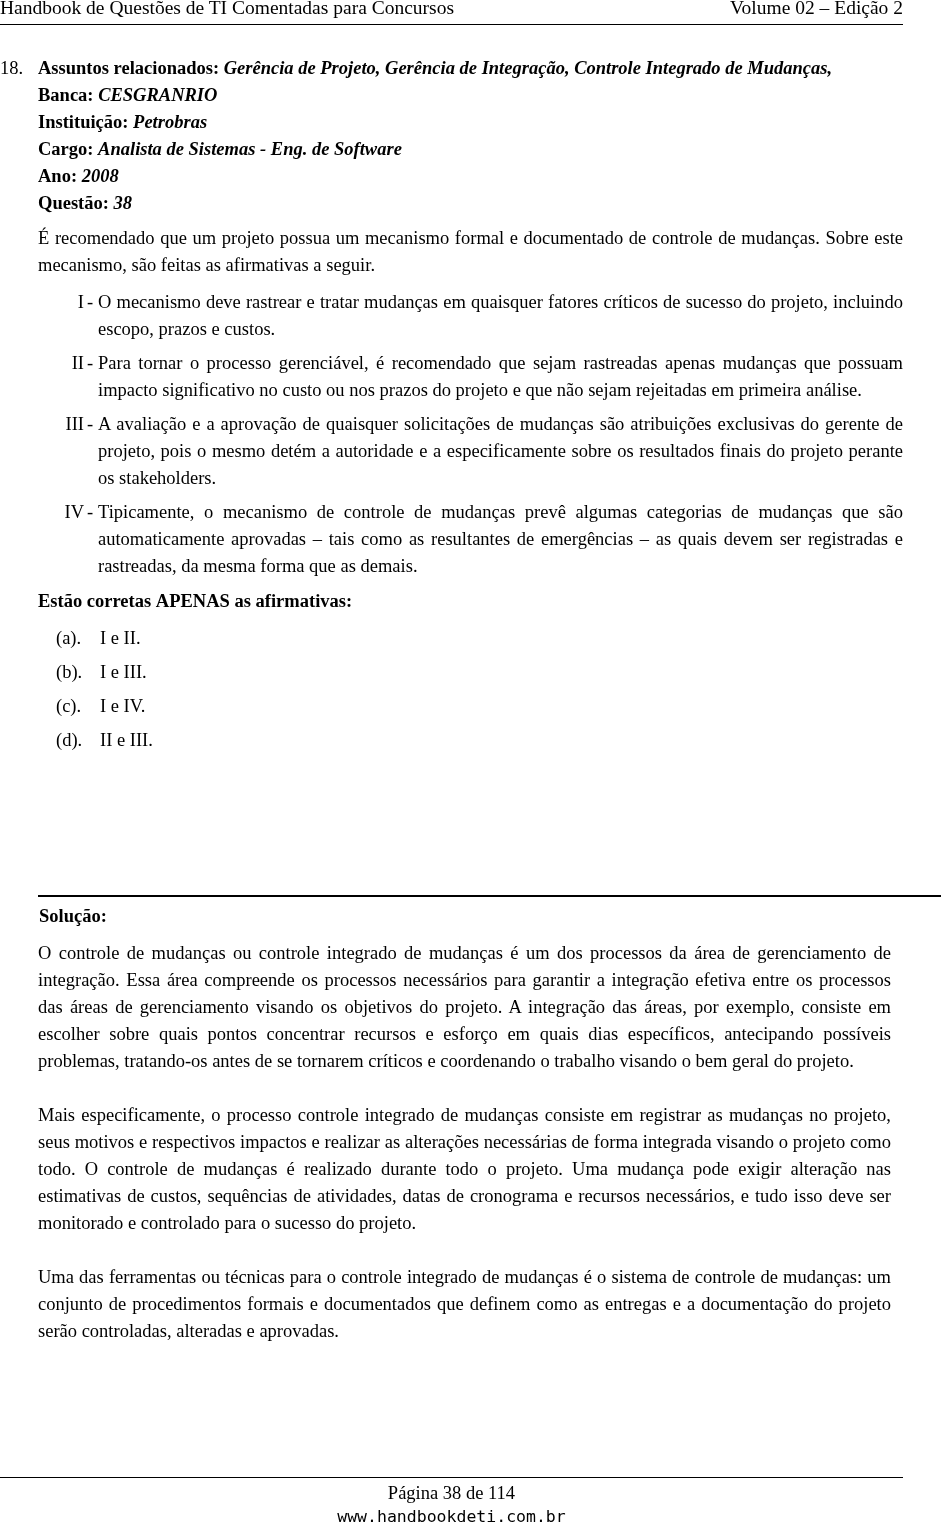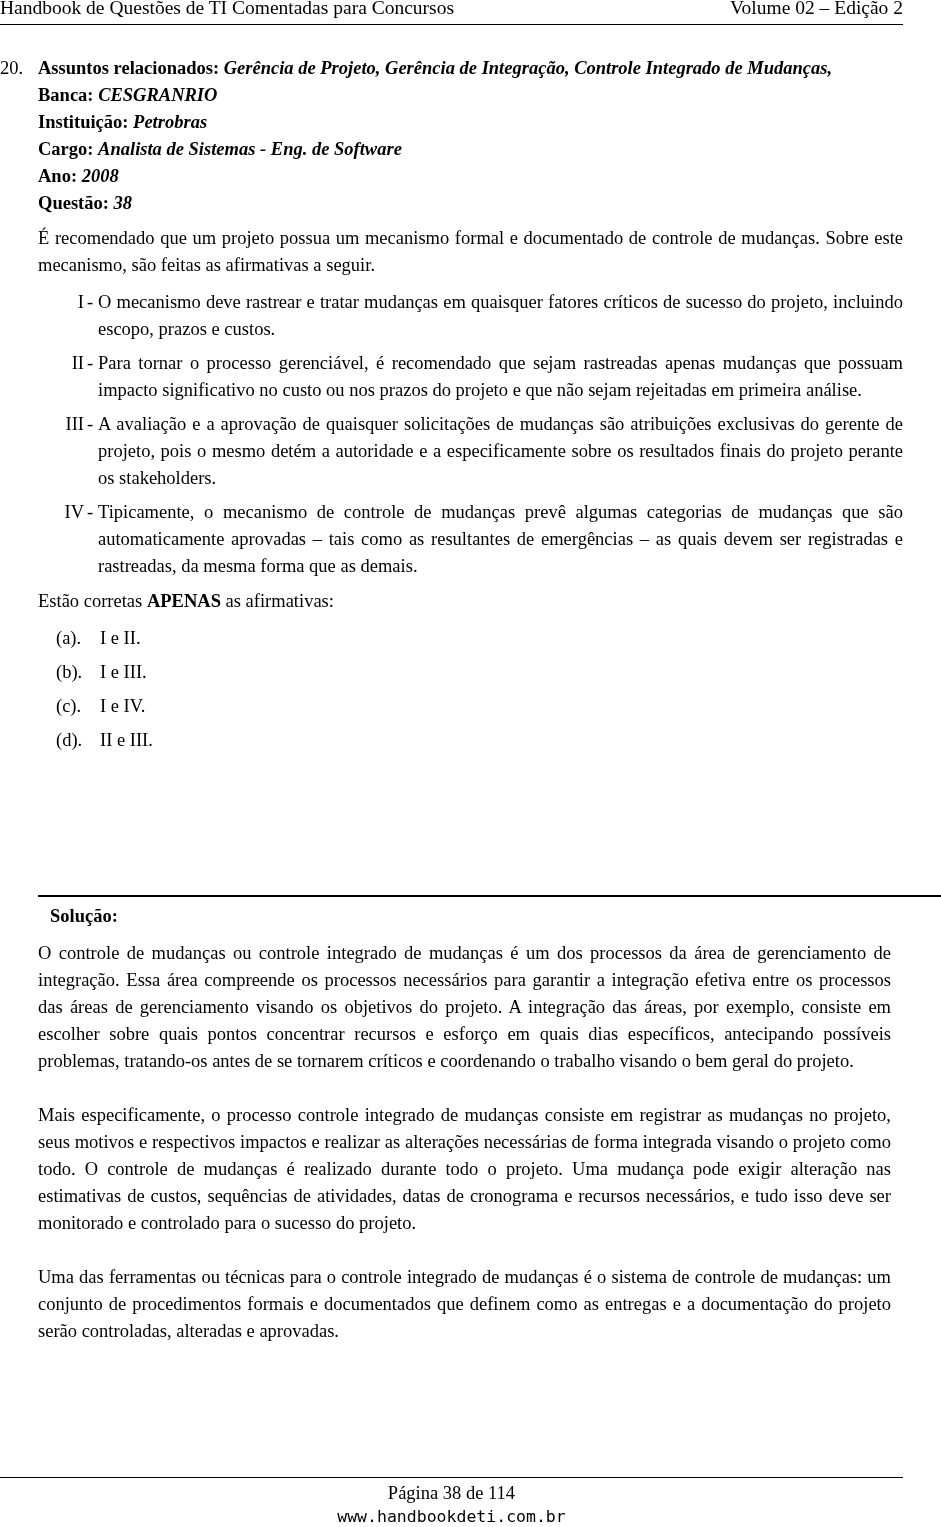--- a/index.html
+++ b/index.html
@@ -19,36 +19,36 @@
   .items { margin-left:38px; margin-top:10px; }
   .item { display:flex; margin-bottom:7px; }
   .item .roman { width:46px; text-align:right; flex:none; }
   .item .dash { width:12px; text-align:center; flex:none; }
   .item .text { flex:1; text-align:justify; padding-left:2px; }
   .options { margin-left:56px; margin-top:10px; }
   .opt { height:34px; line-height:27px; }
   .opt .lbl { display:inline-block; width:44px; }
   .rule { position:absolute; left:38px; top:895px; width:903px; border-top:2.5px solid #000; }
   .solution { position:absolute; left:38px; top:903px; width:865px; font-size:18.5px; line-height:27px; }
-  .solution h3 { margin:0 0 10px 12px; font-size:18.5px; font-weight:bold; line-height:27px; }
+  .solution h3 { margin:0 0 10px 1px; font-size:18.5px; font-weight:bold; line-height:27px; }
   .solution p { margin:0 12px 27px 0; text-align:justify; }
   .footer-rule { position:absolute; left:0; top:1477px; width:903px; border-top:1.3px solid #000; }
   .footer { position:absolute; left:0; top:1481px; width:903px; text-align:center; font-size:18.5px; line-height:24px; }
   .footer .url { font-family:"DejaVu Sans Mono", "Liberation Mono", monospace; font-size:16.5px; }
 </style>
 </head>
 <body>
 
 <div class="header serif">
   <span class="left">Handbook de Questões de TI Comentadas para Concursos</span>
   <span class="right">Volume 02 – Edição 2</span>
 </div>
 
 <div class="content serif">
-  <span class="qnum">20.</span>
+  <span class="qnum">18.</span>
   <div class="meta">
     <div><b>Assuntos relacionados:</b> <i>Gerência de Projeto, Gerência de Integração, Controle Integrado de Mudanças,</i></div>
     <div><b>Banca:</b> <i>CESGRANRIO</i></div>
     <div><b>Instituição:</b> <i>Petrobras</i></div>
     <div><b>Cargo:</b> <i>Analista de Sistemas - Eng. de Software</i></div>
     <div><b>Ano:</b> <i>2008</i></div>
     <div><b>Questão:</b> <i>38</i></div>
   </div>
 
   <div class="para" style="margin-top:8px;">É recomendado que um projeto possua um mecanismo formal e documentado de controle de mudanças. Sobre este mecanismo, são feitas as afirmativas a seguir.</div>
@@ -69,21 +69,21 @@
         <span class="dash">-</span>
       <span class="text">A avaliação e a aprovação de quaisquer solicitações de mudanças são atribuições exclusivas do gerente de projeto, pois o mesmo detém a autoridade e a especificamente sobre os resultados finais do projeto perante os stakeholders.</span>
     </div>
     <div class="item">
       <span class="roman">IV</span>
         <span class="dash">-</span>
       <span class="text">Tipicamente, o mecanismo de controle de mudanças prevê algumas categorias de mudanças que são automaticamente aprovadas – tais como as resultantes de emergências – as quais devem ser registradas e rastreadas, da mesma forma que as demais.</span>
     </div>
   </div>
 
-  <div class="para" style="margin-top:8px;"><span>Estão corretas </span><b>APENAS</b><span> as afirmativas:</span></div>
+  <div class="para" style="margin-top:8px;font-weight:bold;"><span>Estão corretas </span><b>APENAS</b><span> as afirmativas:</span></div>
 
   <div class="options">
     <div class="opt"><span class="lbl">(a).</span><span>I e II.</span></div>
     <div class="opt"><span class="lbl">(b).</span><span>I e III.</span></div>
     <div class="opt"><span class="lbl">(c).</span><span>I e IV.</span></div>
     <div class="opt"><span class="lbl">(d).</span><span>II e III.</span></div>
   </div>
 </div>
 
 <div class="rule"></div>

